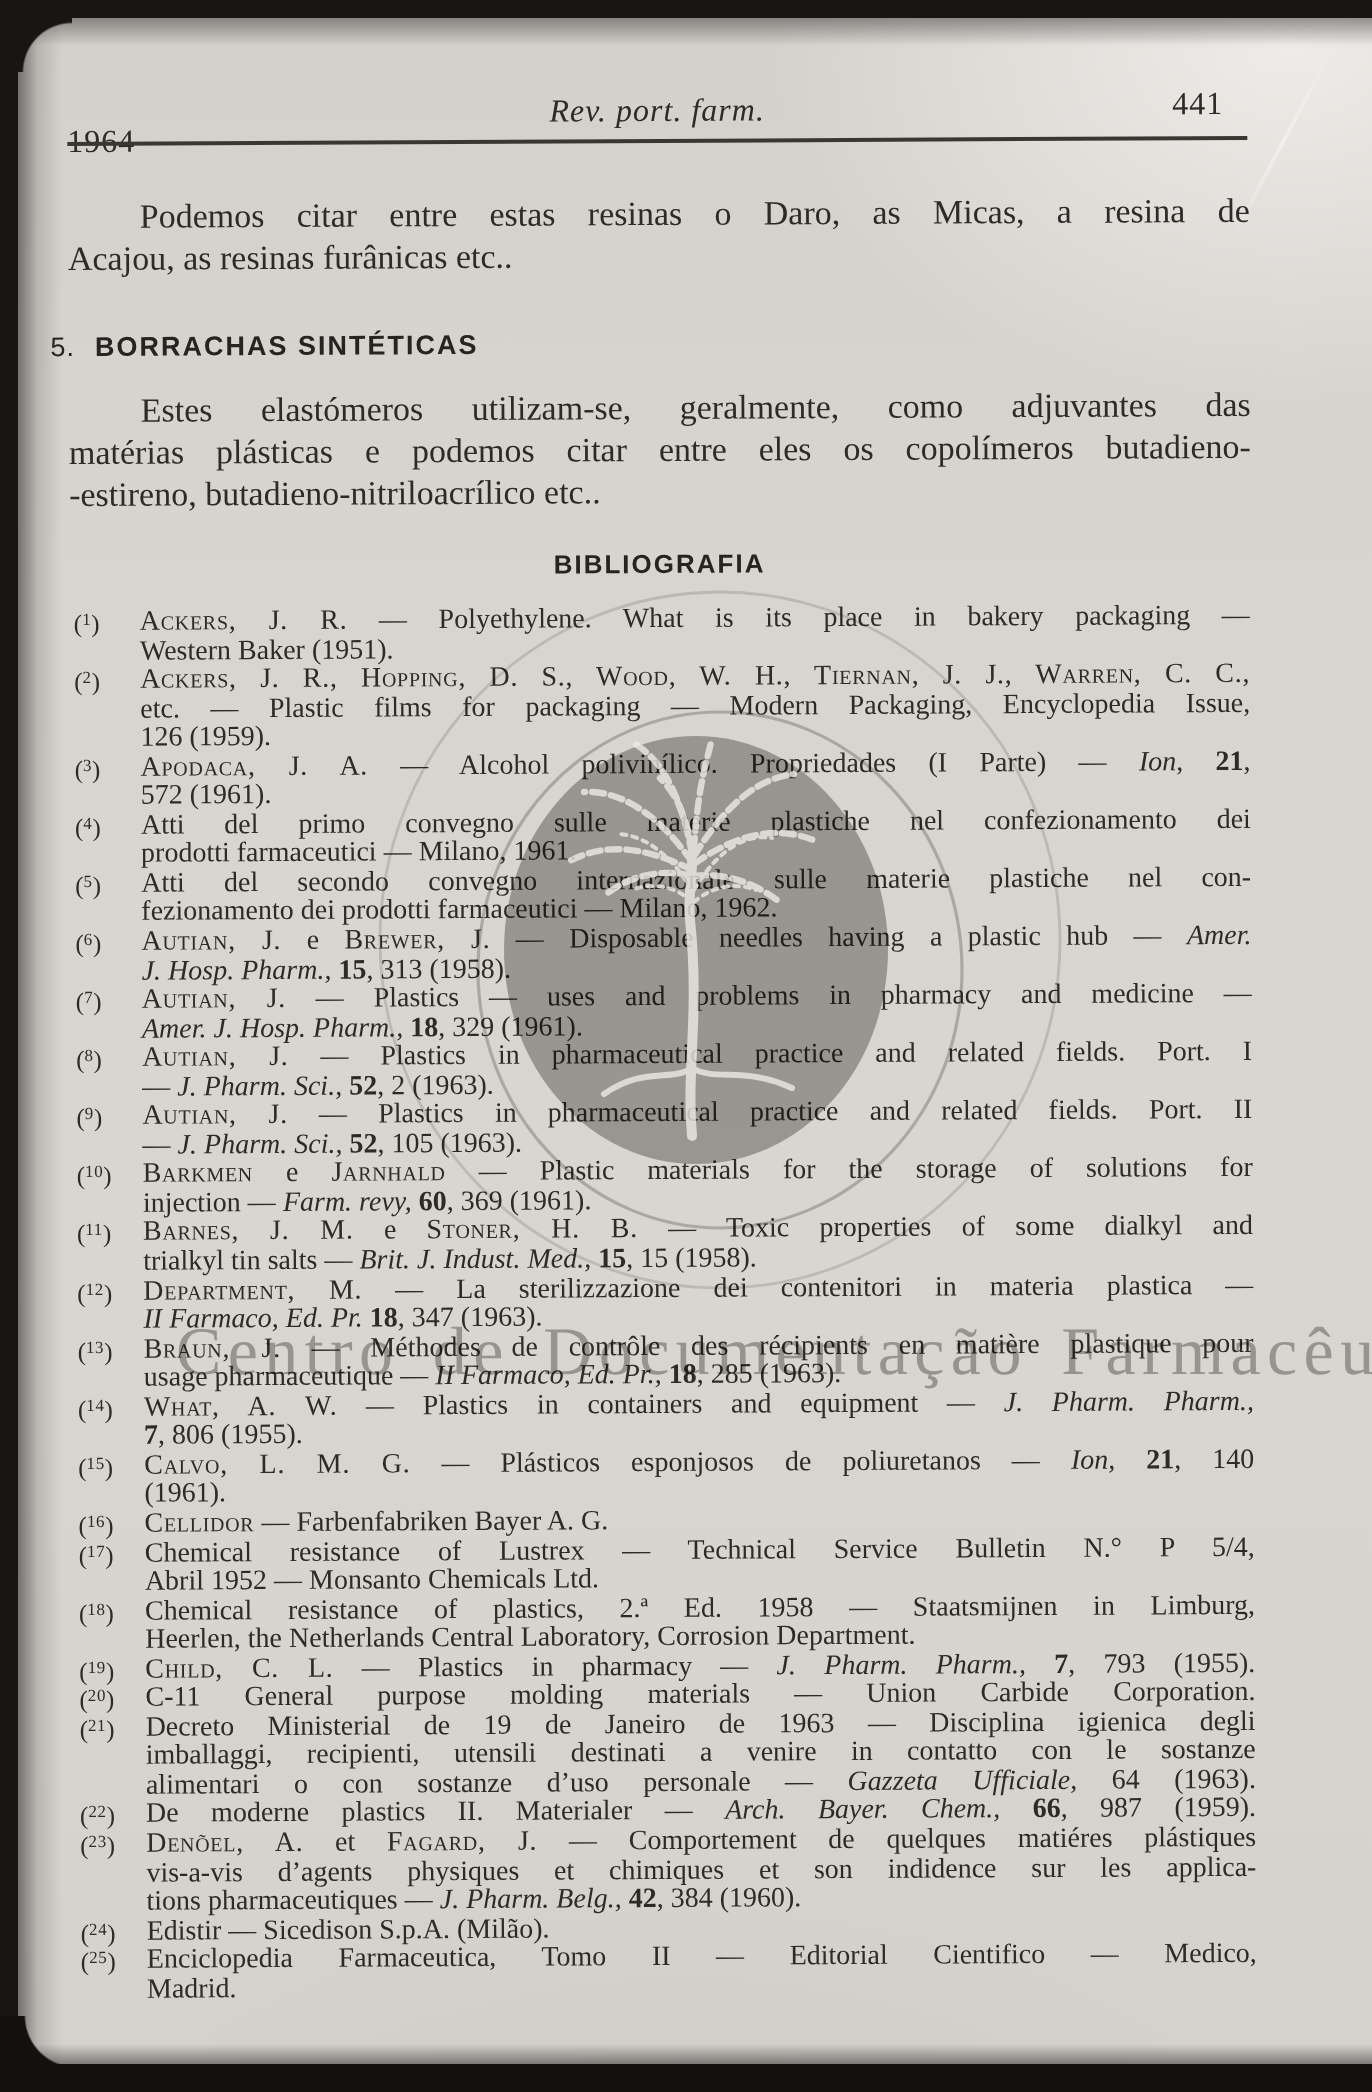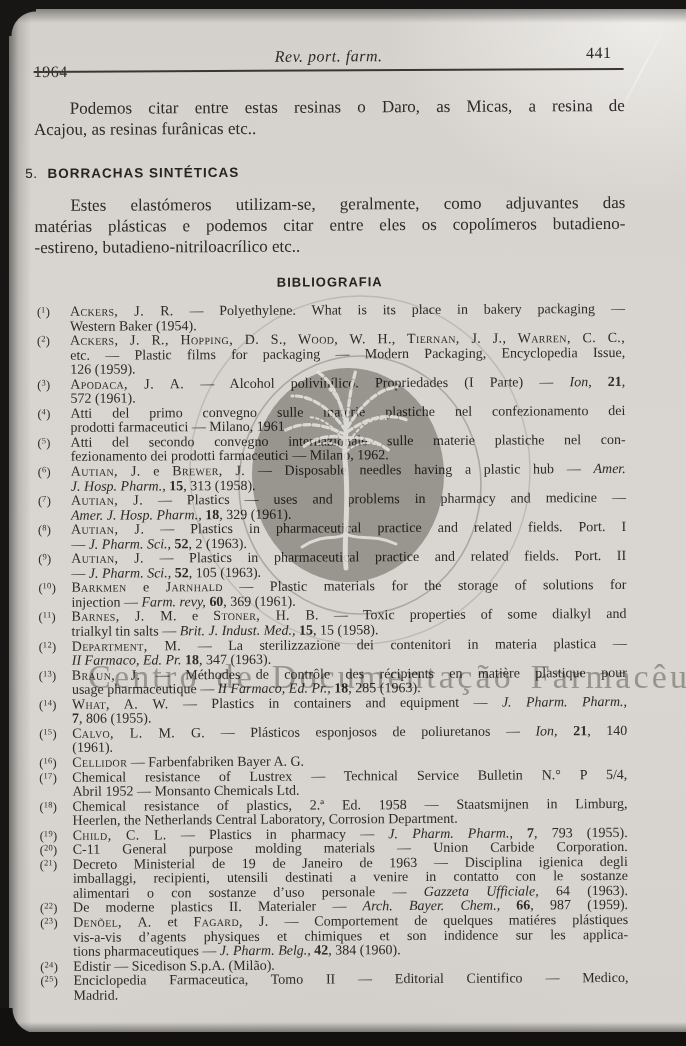--- a/index.html
+++ b/index.html
@@ -103,21 +103,21 @@
         <div class="pline plast">-estireno, butadieno-nitriloacrílico etc..</div>
       </div>
 
     <div class="bib-title">BIBLIOGRAFIA</div>
 
     <div id="bib-list">
         <div class="bib-entry">
           <span class="bib-num">(<sup>1</sup>)</span>
           <div>
             <div class="bib-line"><span class="sc">Ackers, J. R.</span><span> — Polyethylene. What is its place in bakery packaging —</span></div>
-            <div class="bib-line noj"><span>Western Baker (1954).</span></div>
+            <div class="bib-line noj"><span>Western Baker (1951).</span></div>
           </div>
         </div>
         <div class="bib-entry">
           <span class="bib-num">(<sup>2</sup>)</span>
           <div>
             <div class="bib-line"><span class="sc">Ackers, J. R., Hopping, D. S., Wood, W. H., Tiernan, J. J., Warren, C. C.,</span></div>
             <div class="bib-line"><span>etc. — Plastic films for packaging — Modern Packaging, Encyclopedia Issue,</span></div>
             <div class="bib-line noj"><span>126 (1959).</span></div>
           </div>
         </div>

